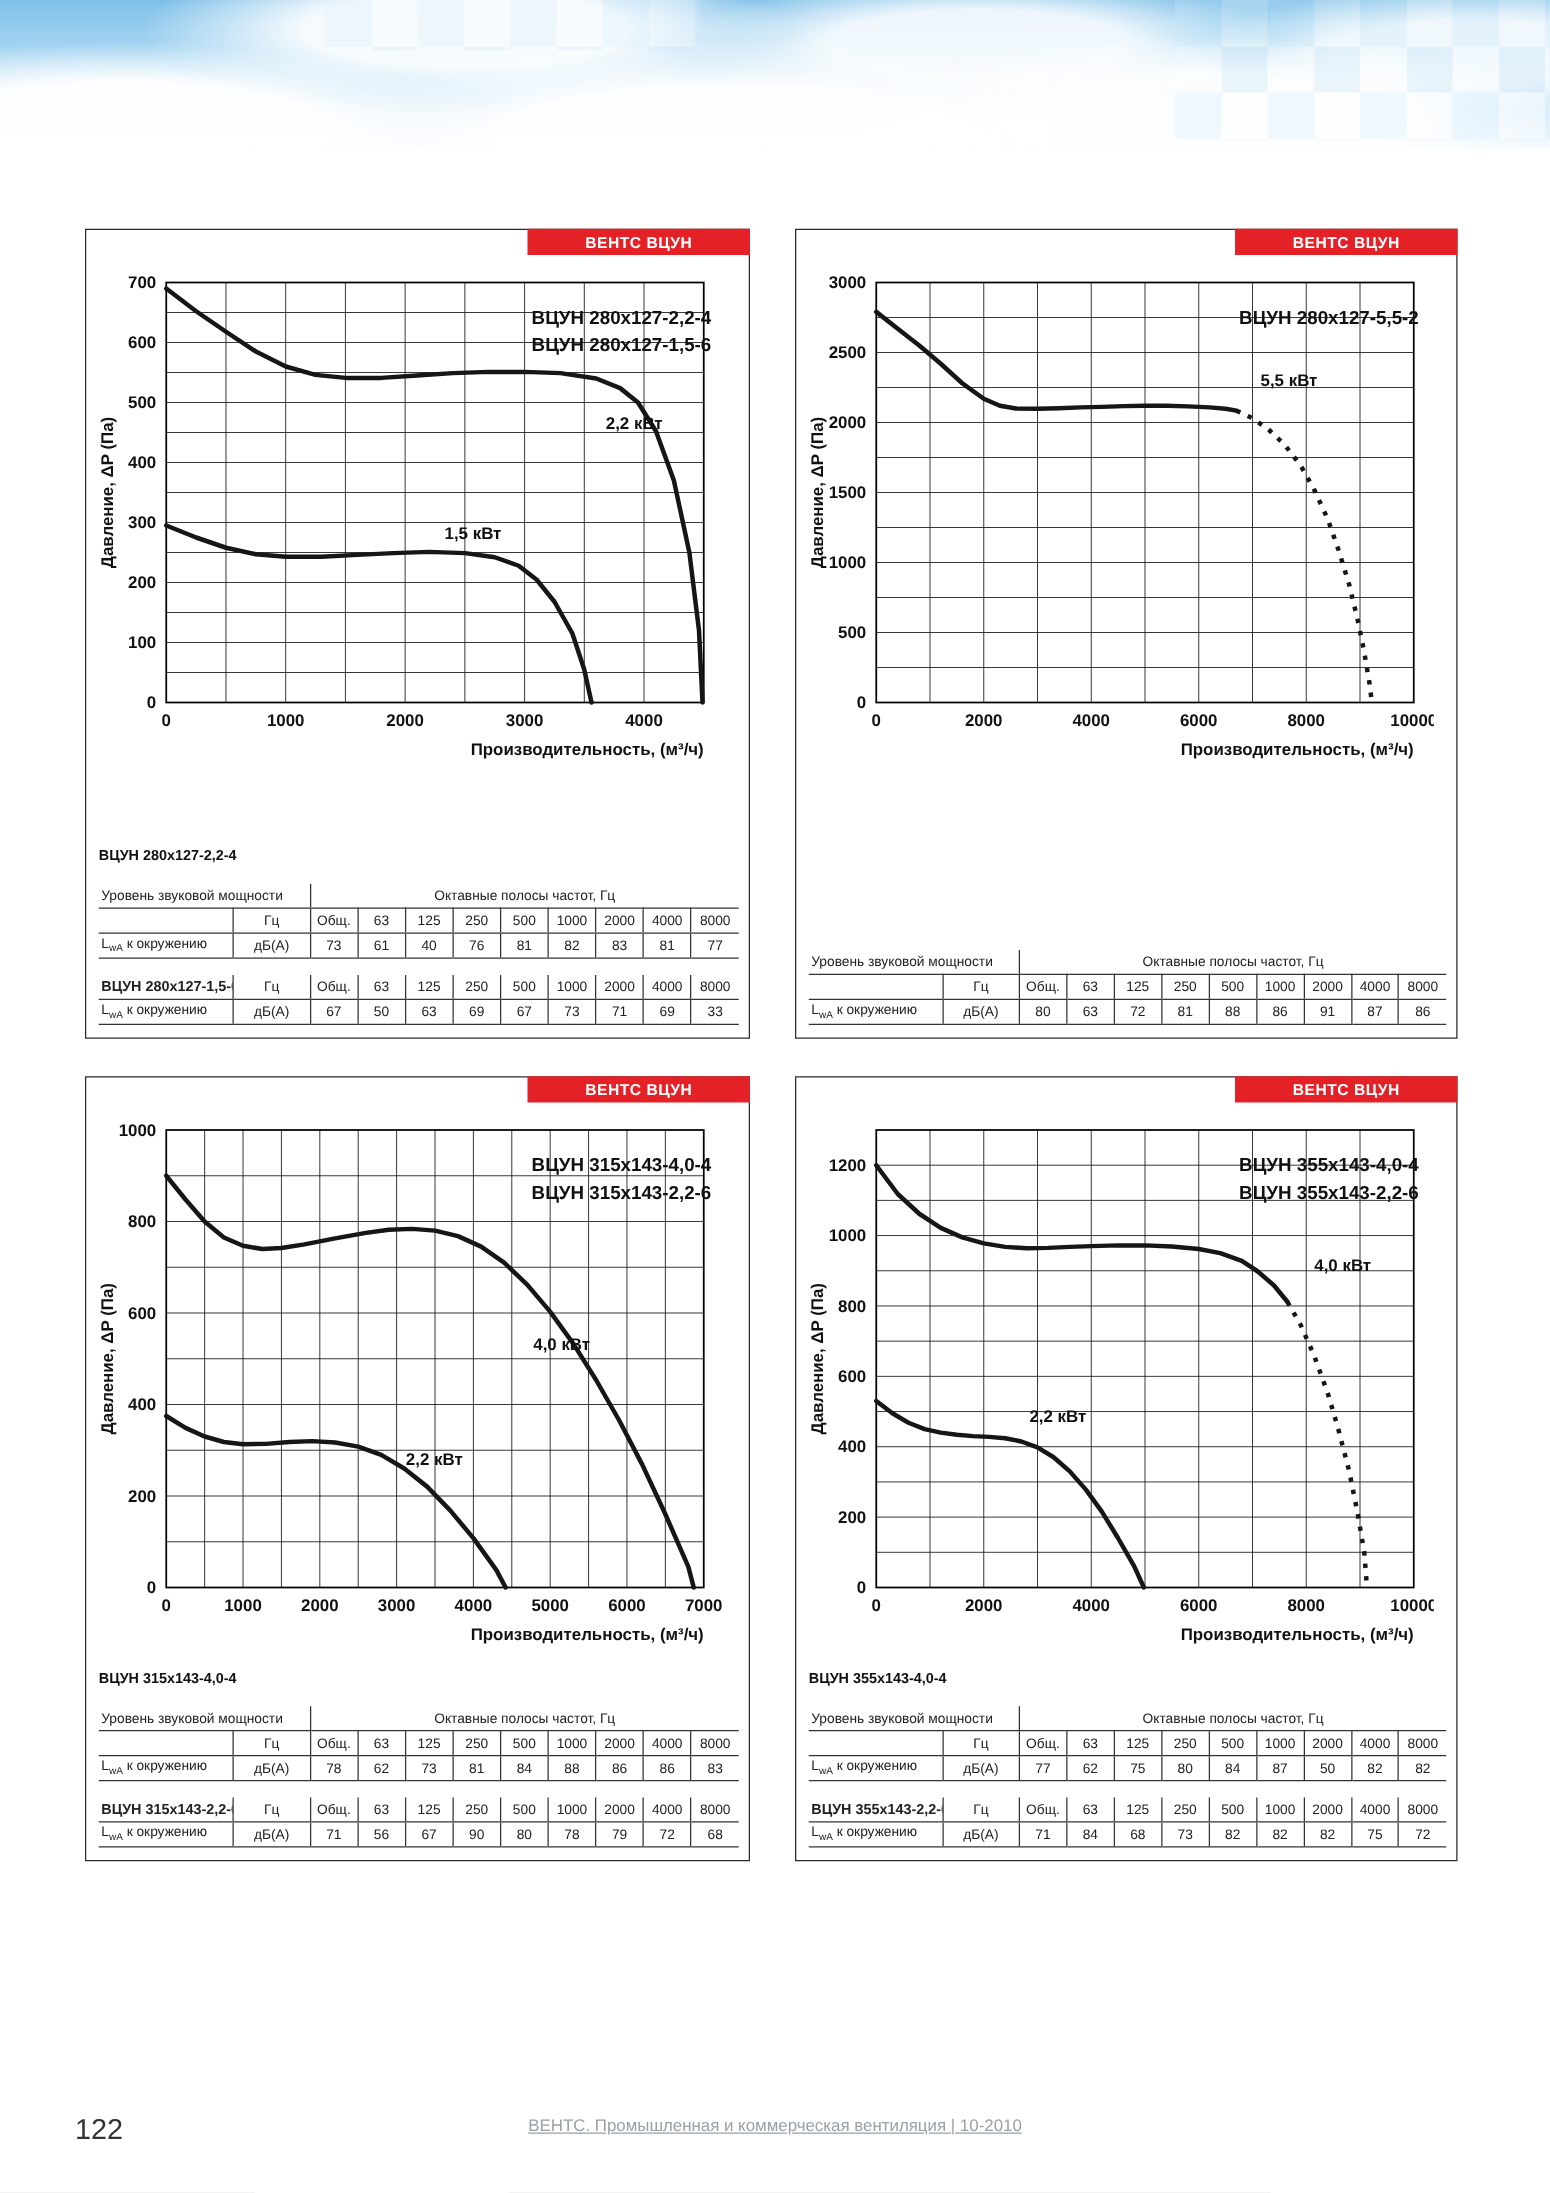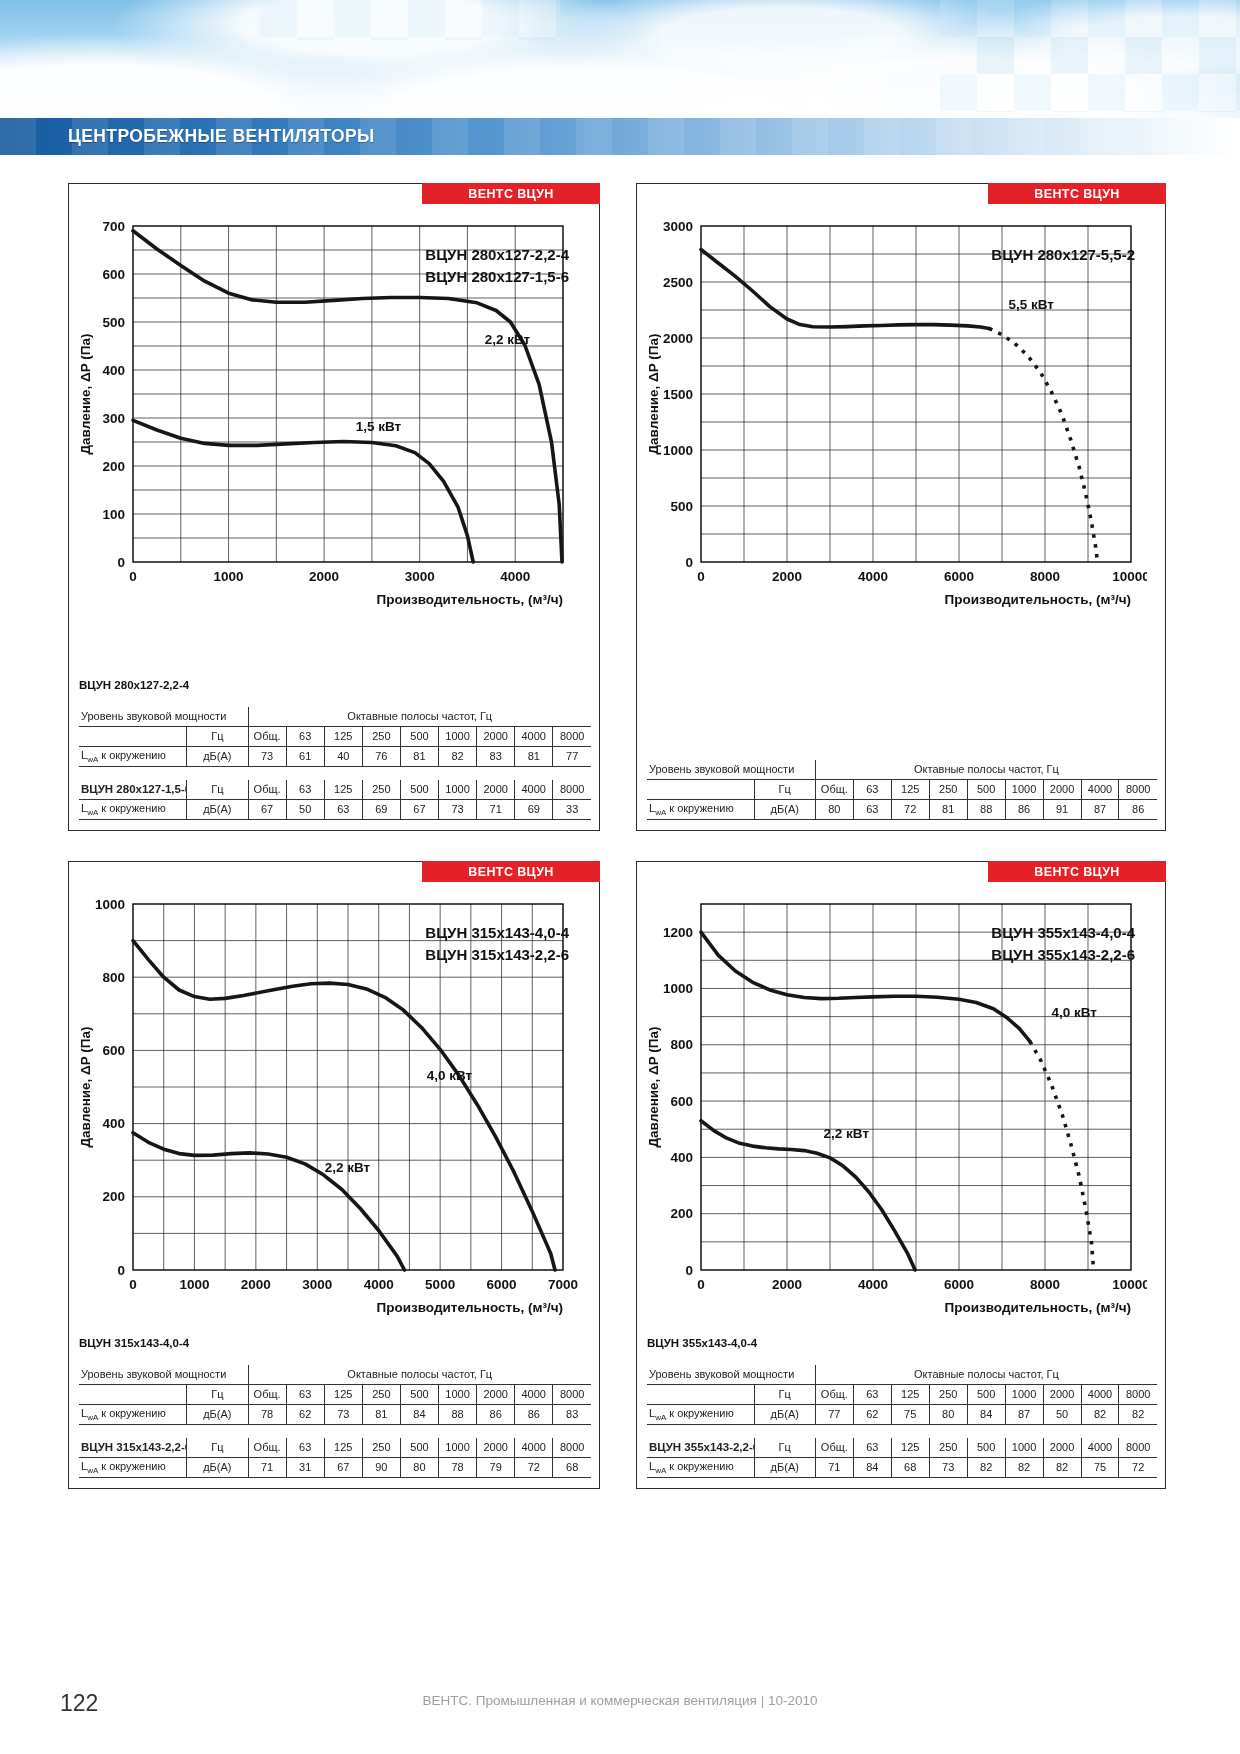--- a/index.html
+++ b/index.html
@@ -62,32 +62,29 @@
   table.sound td{padding:2px 2px;text-align:center;height:15px;overflow:hidden;white-space:nowrap;}
   table.sound tr.bordered td{border-bottom:1px solid #333;}
   table.sound td.vline{border-left:1px solid #333;}
   table.sound td.left{text-align:left;padding-left:2px;}
   table.sound td.btitle{text-align:left;font-weight:bold;font-size:11.5px;}
   table.sound sub{font-size:8px;}
 
   
   .footer{position:absolute;top:1690px;left:0;width:1240px;height:30px;}
   .pagenum{position:absolute;left:60px;top:0;font-size:23px;color:#333;}
-  .foottext{display:block;text-align:center;font-size:13.5px;color:#9aa0a6;padding-top:3px;}
+  .foottext{display:block;text-align:center;font-size:13.5px;color:#9aa0a6;padding-top:3px;text-decoration:underline;}
 </style>
 </head>
 <body>
 
 <div class="page">
   <div class="sky">
     <div class="mosaic m1"></div>
     <div class="mosaic m2"></div>
-  </div>
-  <div class="header-bar">
-    <span class="title">ЦЕНТРОБЕЖНЫЕ ВЕНТИЛЯТОРЫ</span>
   </div>
 
   <div class="panels" id="panels">
       <div class="panel">
         <div class="badge">ВЕНТС ВЦУН</div>
         <div class="chart-wrap"><svg viewBox="0 0 502 392" width="502" height="392">
             <line x1="103.77777777777777" y1="10" x2="103.77777777777777" y2="346" class="grid"></line>
             <line x1="151.55555555555554" y1="10" x2="151.55555555555554" y2="346" class="grid"></line>
             <line x1="199.33333333333331" y1="10" x2="199.33333333333331" y2="346" class="grid"></line>
             <line x1="247.11111111111111" y1="10" x2="247.11111111111111" y2="346" class="grid"></line>
@@ -454,21 +451,21 @@
                   <td class="vline">500</td>
                   <td class="vline">1000</td>
                   <td class="vline">2000</td>
                   <td class="vline">4000</td>
                   <td class="vline">8000</td>
                 </tr>
                 <tr class="bordered">
                   <td class="left">L<sub>wA</sub> к окружению</td>
                   <td class="vline">дБ(А)</td>
                   <td class="vline">71</td>
-                  <td class="vline">31</td>
+                  <td class="vline">56</td>
                   <td class="vline">67</td>
                   <td class="vline">90</td>
                   <td class="vline">80</td>
                   <td class="vline">78</td>
                   <td class="vline">79</td>
                   <td class="vline">72</td>
                   <td class="vline">68</td>
                 </tr>
               </tbody>
             </table>

